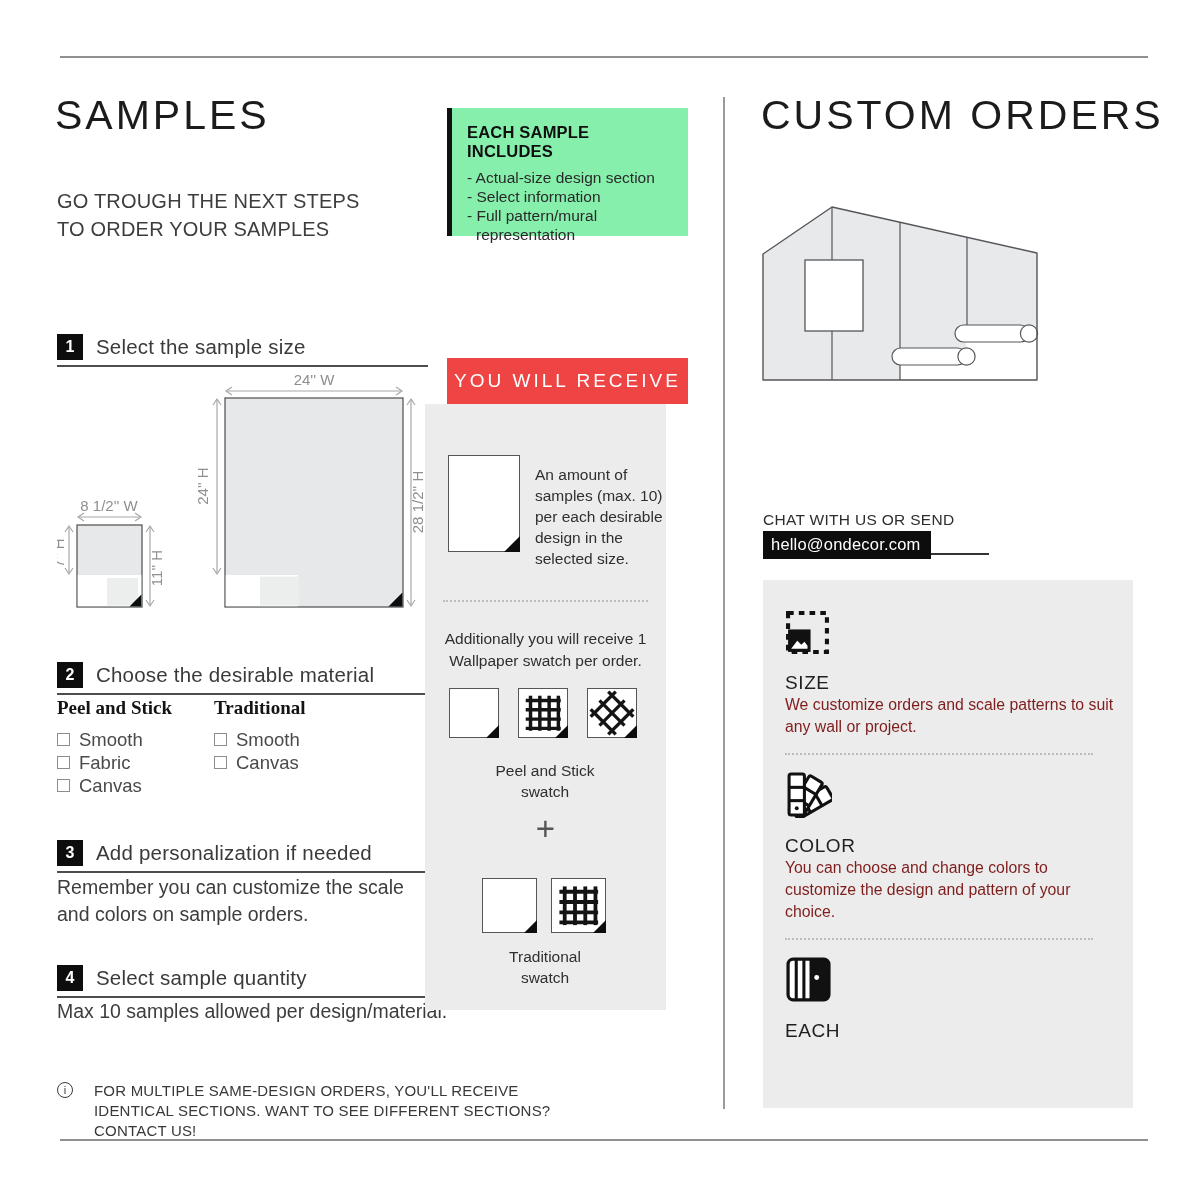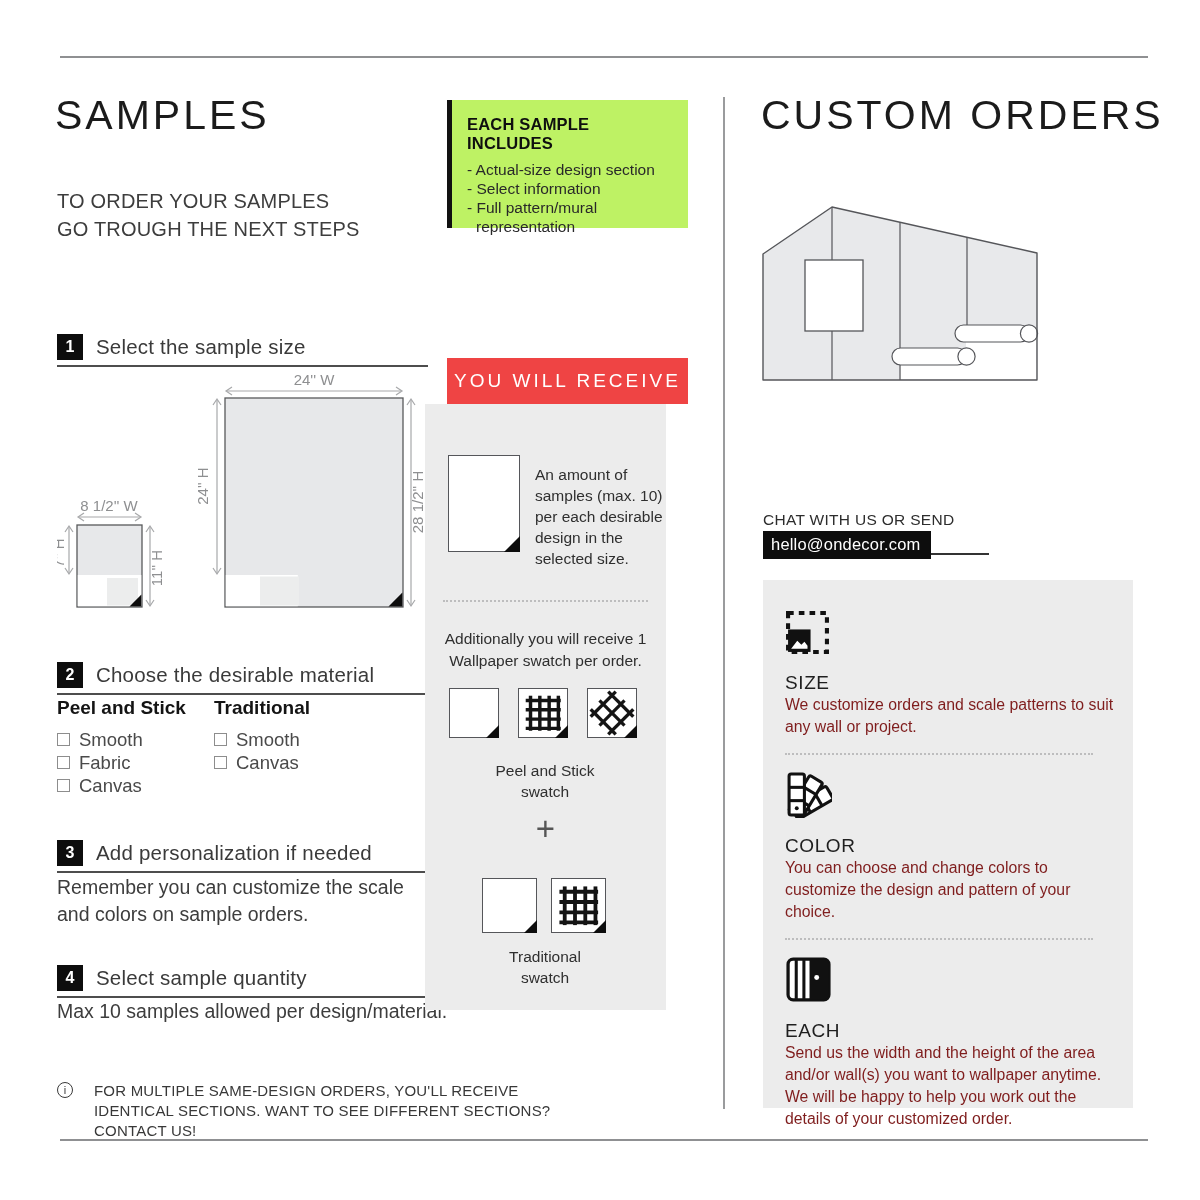--- a/index.html
+++ b/index.html
@@ -16,34 +16,34 @@
   .big-title { font-size:41px; letter-spacing:3px; color:#1b1b1b; white-space:nowrap; }
 
   .subtitle { font-size:20px; color:#3d3d3d; line-height:28px; letter-spacing:0.2px; }
 
   .step-head { position:absolute; left:57px; width:371px; display:flex; align-items:center;
     gap:13px; padding-bottom:5px; border-bottom:2px solid #4d4d4d; }
   .step-num { width:26px; height:26px; background:#0d0d0d; color:#fff; font-size:16px;
     font-weight:bold; display:flex; align-items:center; justify-content:center; flex:0 0 26px; }
   .step-label { font-size:20.5px; color:#3a3a3a; letter-spacing:0.2px; }
 
-  .mat-title { font-size:19px; font-weight:bold; color:#141414; margin-bottom:9px; }
+  .mat-title { font-size:19px; font-weight:bold; color:#141414; margin-bottom:9px;font-family:Liberation Serif, serif; }
   .mat-option { display:flex; align-items:center; gap:9px; height:23px; font-size:18.5px; color:#4a4a4a; }
   .checkbox { width:13px; height:13px; border:1.5px solid #8d8d8d; background:#fff; flex:0 0 13px; }
 
   .note { font-size:19.5px; color:#3d3d3d; line-height:27px; }
 
   .footnote { display:flex; gap:9px; align-items:flex-start; }
   .info-circle { width:16px; height:16px; border:1.5px solid #3a3a3a; border-radius:50%;
     display:flex; align-items:center; justify-content:center; font-size:11px; color:#3a3a3a;
     flex:0 0 16px; margin-top:1px; }
   .footnote-text { width:475px; font-size:15px; color:#383838; line-height:20px; letter-spacing:0.2px;margin-left:12px; }
 
-  .includes-box { position:absolute; left:447px; top:100px; width:241px; height:128px;
-    background:#bef264; border-left:5px solid #111; padding:15px 10px 10px 15px; }
+  .includes-box { position:absolute; left:447px; top:108px; width:241px; height:128px;
+    background:#86efac; border-left:5px solid #111; padding:15px 10px 10px 15px; }
   .includes-title { font-size:16.5px; font-weight:bold; color:#0f0f0f; margin-bottom:7px; letter-spacing:0.2px; }
   .includes-item { font-size:15.5px; color:#292929; line-height:19px; padding-left:9px; text-indent:-9px; }
 
   .receive-bar { position:absolute; left:447px; top:358px; width:241px; height:46px; background:#ef4444;
     color:#fff; display:flex; align-items:center; justify-content:center; font-size:19px; letter-spacing:3px; }
   .receive-panel { position:absolute; left:425px; top:404px; width:241px; height:606px; background:#ececec; }
 
   .sheet-icon { position:absolute; left:23px; top:51px; width:72px; height:97px; background:#fff;
     border:1.4px solid #55565a; }
   .corner-tri { position:absolute; right:-1px; bottom:-1px; width:0; height:0;
@@ -81,22 +81,22 @@
 
 <div id="canvas">
 
   <div class="hrule" style="top:56px"></div>
   <div class="hrule" style="top:1139px"></div>
   <div class="vdivider"></div>
 
   <div class="abs big-title" style="left:55px; top:92px;">SAMPLES</div>
 
   <div class="abs subtitle" style="left:57px; top:187px;">
+    <div>GO TROUGH THE NEXT STEPS</div>
     <div>TO ORDER YOUR SAMPLES</div>
-    <div>GO TROUGH THE NEXT STEPS</div>
   </div>
 
   <div class="step-head" style="top:334px;">
     <div class="step-num">1</div>
     <div class="step-label">Select the sample size</div>
   </div>
 
   <svg class="abs" style="left:57px; top:372px;" width="371" height="248" viewBox="0 0 371 248">
 
     <rect x="168" y="26" width="178" height="209" fill="#e7e8ea" stroke="#58595b" stroke-width="1.3"></rect>
@@ -333,16 +333,15 @@
 
     
     <svg width="47" height="47" viewBox="0 0 46 46">
       <rect x="3" y="3" width="40" height="40" rx="5" fill="#fff" stroke="#111" stroke-width="3.2"></rect>
       <path d="M24,3.5 H37 q5.5,0 5.5,5.5 V37 q0,5.5 -5.5,5.5 H24 Z" fill="#111"></path>
       <circle cx="31" cy="21" r="2.4" fill="#fff"></circle>
       <line x1="11" y1="4" x2="11" y2="42" stroke="#111" stroke-width="3"></line>
       <line x1="18.5" y1="4" x2="18.5" y2="42" stroke="#111" stroke-width="3"></line>
     </svg>
     <div class="feature-title">EACH</div>
-    <div class="feature-text" style="width:336px;">Send us the width and the height of the area and/or wall(s) you want to wallpaper anytime. We will be happy to help you work out the details of your customized order.</div>
   </div>
 
 </div>
 
 </body></html>

